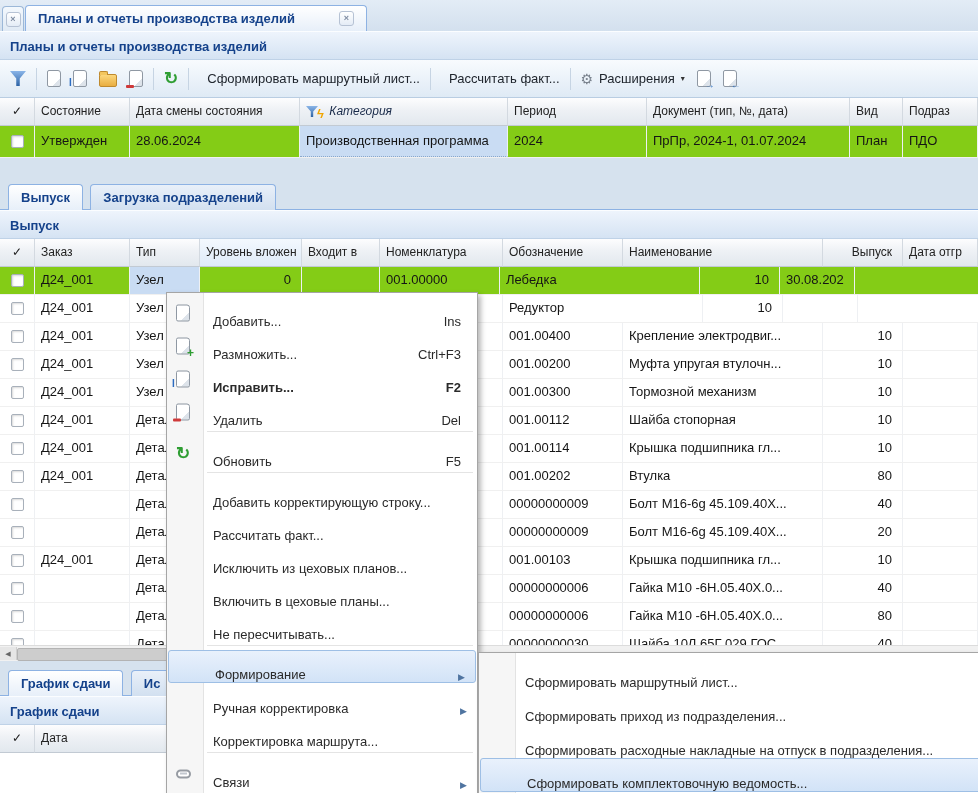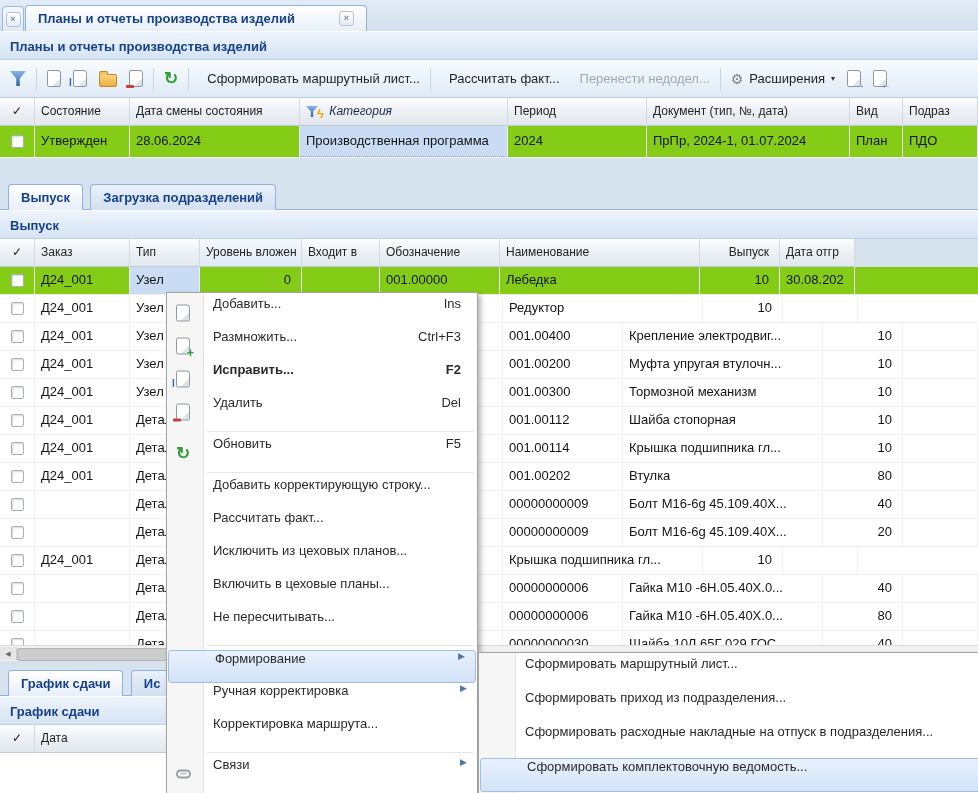--- a/index.html
+++ b/index.html
@@ -106,21 +106,21 @@
   .hs-btn{position:absolute;left:0;top:1px;width:16px;height:13px;background:#e6e6e6;border-right:1px solid #cfcfcf;
      font-size:7px;color:#666;text-align:center;line-height:13px}
   .hs-thumb{position:absolute;left:17px;top:2px;width:350px;height:11px;background:#cdcdcd;border:1px solid #b3b3b3;border-radius:2px}
 
   
   .menu{position:absolute;background:#fff;border:1px solid #a5a5a5;box-shadow:3px 3px 5px rgba(0,0,0,.28);z-index:50;
      padding-top:3px;box-sizing:border-box}
   .menu::before{content:'';position:absolute;left:0;top:0;bottom:0;width:36px;background:#f6f6f6;border-right:1px solid #e3e3e3}
   #cmenu{left:166px;top:292px;width:312px;height:530px}
   #smenu{left:478px;top:652px;width:540px;height:190px;z-index:60}
-  .mi{position:relative;z-index:1;height:33px;display:flex;align-items:flex-start;padding:0 10px 0 46px;font-size:13px;color:#2a2a2a}
+  .mi{position:relative;z-index:1;height:33px;display:flex;align-items:flex-end;padding:0 10px 0 46px;font-size:13px;color:#2a2a2a}
   #smenu .mi{height:34px}
   .mi.sep{height:8px;padding:0}
   .mi.sep::after{content:'';position:absolute;left:40px;right:4px;top:3px;height:1px;background:#e4e4e4}
   .mi.bold .mi-label,.mi.bold .mi-sc{font-weight:bold}
   .mi.hl{background:linear-gradient(#e9f1fc,#d2e3f7);border:1px solid #9ebfe5;border-radius:3px;margin:0 1px;height:31px}
   #smenu .mi.hl{height:32px}
   .mi-icon{position:absolute;left:9px;top:50%;transform:translateY(-50%)}
   .mi-sc{margin-left:auto;padding-right:6px}
   .mi-arrow{display:none;margin-left:auto;font-size:9px;color:#4f74a0}
   .mi.has-sub .mi-arrow{display:block}
@@ -205,25 +205,20 @@
         
         
       </button>
 
       <button class="tb">
         <span class="tb-icon"></span>
         <span class="tb-label">Рассчитать факт...</span>
 
       </button>
 
-      <button class="tb disabled">
-        <span class="tb-icon"></span>
-        <span class="tb-label">Перенести недодел...</span>
-
-      </button>
 
       <button class="tb is-sep">
         
         
         
       </button>
 
       <button class="tb has-arrow">
         <span class="tb-icon gear-icon"></span>
         <span class="tb-label">Расширения</span>
@@ -281,20 +276,21 @@
   <div class="abs phead" id="ph2">
     <span>Выпуск</span>
   </div>
 
   <div class="abs g-head" id="g2h">
     <div class="hc g2c0 center">✓</div>
     <div class="hc g2c1">Заказ</div>
     <div class="hc g2c2">Тип</div>
     <div class="hc g2c3 sorted">Уровень вложен</div>
     <div class="hc g2c4">Входит в</div>
+    <div class="hc g2c5">Номенклатура</div>
     <div class="hc g2c6">Обозначение</div>
     <div class="hc g2c7">Наименование</div>
     <div class="hc g2c8 num">Выпуск</div>
     <div class="hc g2c9">Дата отгр</div>
   </div>
   <div class="abs" id="g2b">
 
       <div class="g-row selected">
         <div class="bc g2c0 cell-check">
           <span class="cb"></span>
@@ -445,20 +441,21 @@
 
       <div class="g-row">
         <div class="bc g2c0 cell-check">
           <span class="cb"></span>
         </div>
         <div class="bc g2c1">Д24_001</div>
         <div class="bc g2c2">Детал</div>
         <div class="bc g2c3 num"></div>
         <div class="bc g2c4"></div>
         <div class="bc g2c5"></div>
+        <div class="bc g2c6">001.00103</div>
         <div class="bc g2c7">Крышка подшипника гл...</div>
         <div class="bc g2c8 num">10</div>
         <div class="bc g2c9"></div>
       </div>
 
       <div class="g-row">
         <div class="bc g2c0 cell-check">
           <span class="cb"></span>
         </div>
         <div class="bc g2c1"></div>

